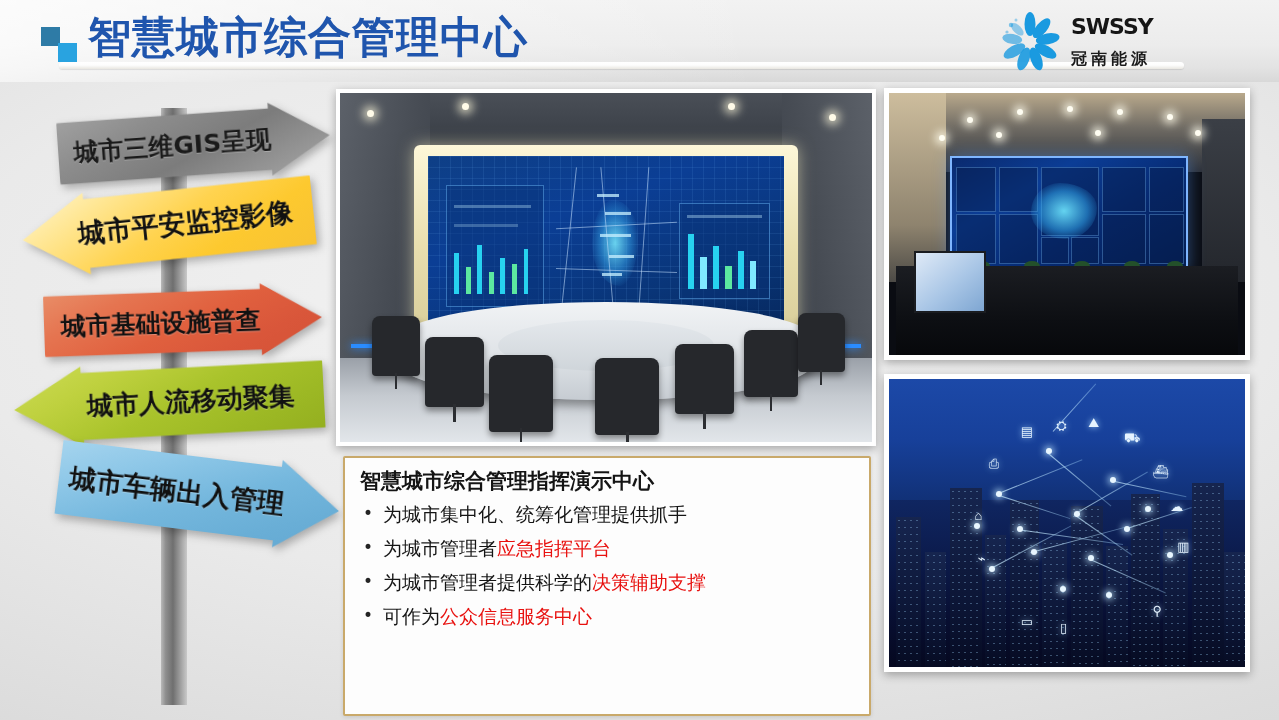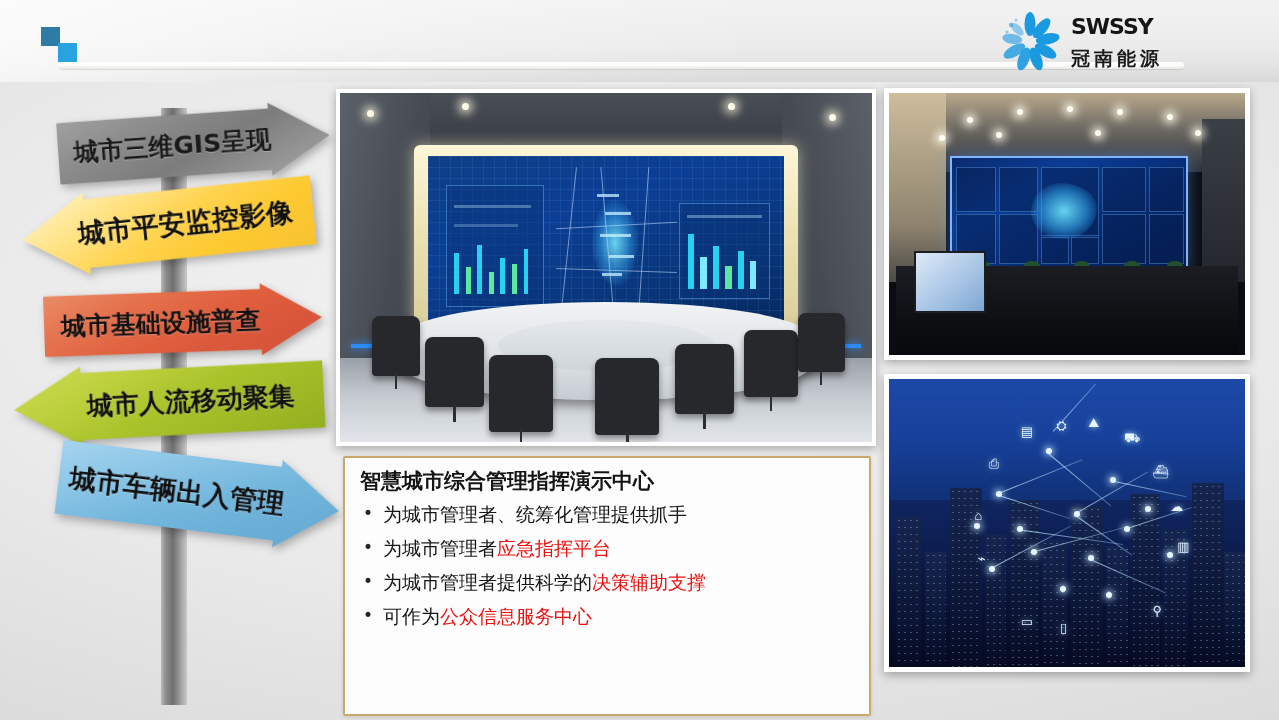--- a/index.html
+++ b/index.html
@@ -45,21 +45,21 @@
 
   
   #brand{position:absolute;right:20px;top:8px;width:260px;height:66px;}
   #brand-mark{position:absolute;left:0;top:4px;width:62px;height:60px;}
   #brand-text{position:absolute;left:72px;top:2px;}
   #brand-name{
     font-size:22px;font-weight:bold;color:#161616;letter-spacing:-1px;
     font-family:"DejaVu Sans","Liberation Sans",sans-serif;line-height:34px;
   }
   #brand-sub{
-    font-size:19px;font-weight:bold;color:#1b1b1b;letter-spacing:4px;
+    font-size:16px;font-weight:bold;color:#1b1b1b;letter-spacing:4px;
     font-family:Liberation Serif, serif;line-height:25px;margin-top:2px;
   }
 
   
   #signpost{position:absolute;left:0;top:88px;width:340px;height:600px;}
   #post-pole{
     position:absolute;left:161px;top:20px;width:26px;height:597px;
     background:linear-gradient(90deg,#b9b9b9 0%,#8e8e8e 18%,#6f6f6f 46%,#9a9a9a 72%,#c9c9c9 100%);
   }
   .sign{
@@ -265,20 +265,21 @@
 <body>
 
 <div id="slide">
 
   <div id="header">
     <div id="header-sheen"></div>
 
     <div class="hdr-sq" id="sq-dark"></div>
     <div class="hdr-sq" id="sq-light"></div>
 
+    <div id="page-title">智慧城市综合管理中心</div>
     <div id="title-underline"></div>
 
     <div id="brand">
       <svg id="brand-mark" viewBox="0 0 62 60">
         <g fill="#1a9ae0">
           <g transform="translate(31,30)">
             <ellipse cx="0" cy="-18" rx="5.5" ry="12"></ellipse>
             <ellipse cx="0" cy="-18" rx="5.5" ry="12" transform="rotate(40)"></ellipse>
             <ellipse cx="0" cy="-18" rx="5.5" ry="12" transform="rotate(80)"></ellipse>
             <ellipse cx="0" cy="-18" rx="5.5" ry="12" transform="rotate(120)"></ellipse>
@@ -500,20 +501,20 @@
       <span class="sc-icon" style="left:74%;top:78%;">⚲</span>
       <span class="sc-icon" style="left:37%;top:82%;">▭</span>
       <span class="sc-icon" style="left:48%;top:84%;">▯</span>
       <span class="sc-icon" style="left:79%;top:42%;">☁</span>
     </div>
   </div>
 
   <div id="desc-card">
     <div id="desc-title">智慧城市综合管理指挥演示中心</div>
     <ul id="desc-list">
-        <li><span>为城市管理者、统筹化管理提供抓手</span></li>
+        <li><span>为城市集中化、统筹化管理提供抓手</span></li>
         <li><span>为城市管理者</span><span class="hl">应急指挥平台</span></li>
         <li><span>为城市管理者提供科学的</span><span class="hl">决策辅助支撑</span></li>
         <li><span>可作为</span><span class="hl">公众信息服务中心</span></li>
       </ul>
   </div>
 
 </div>
 
 </body></html>

